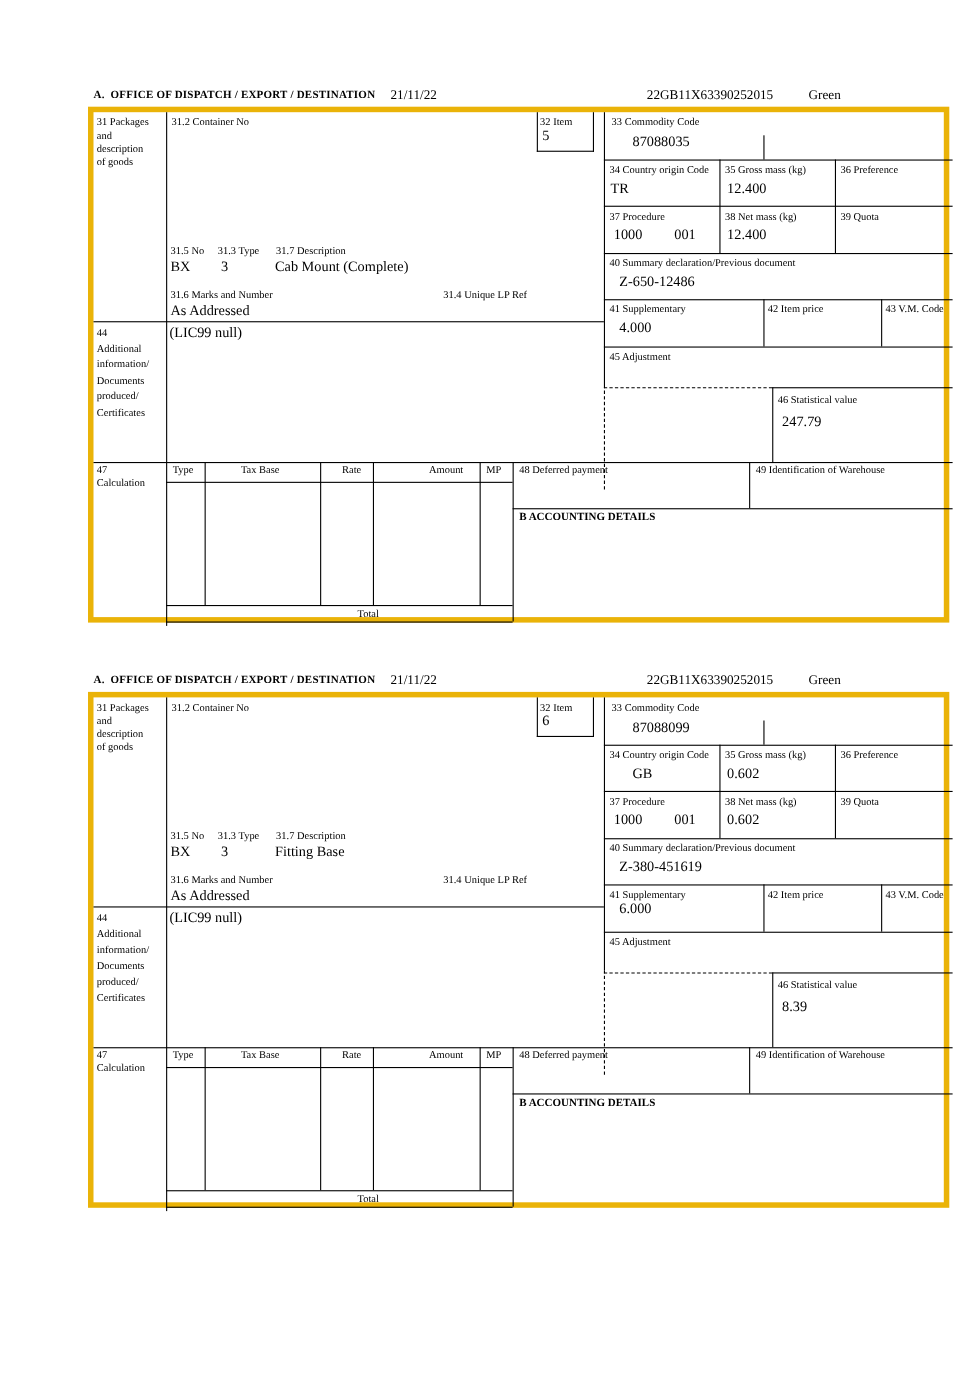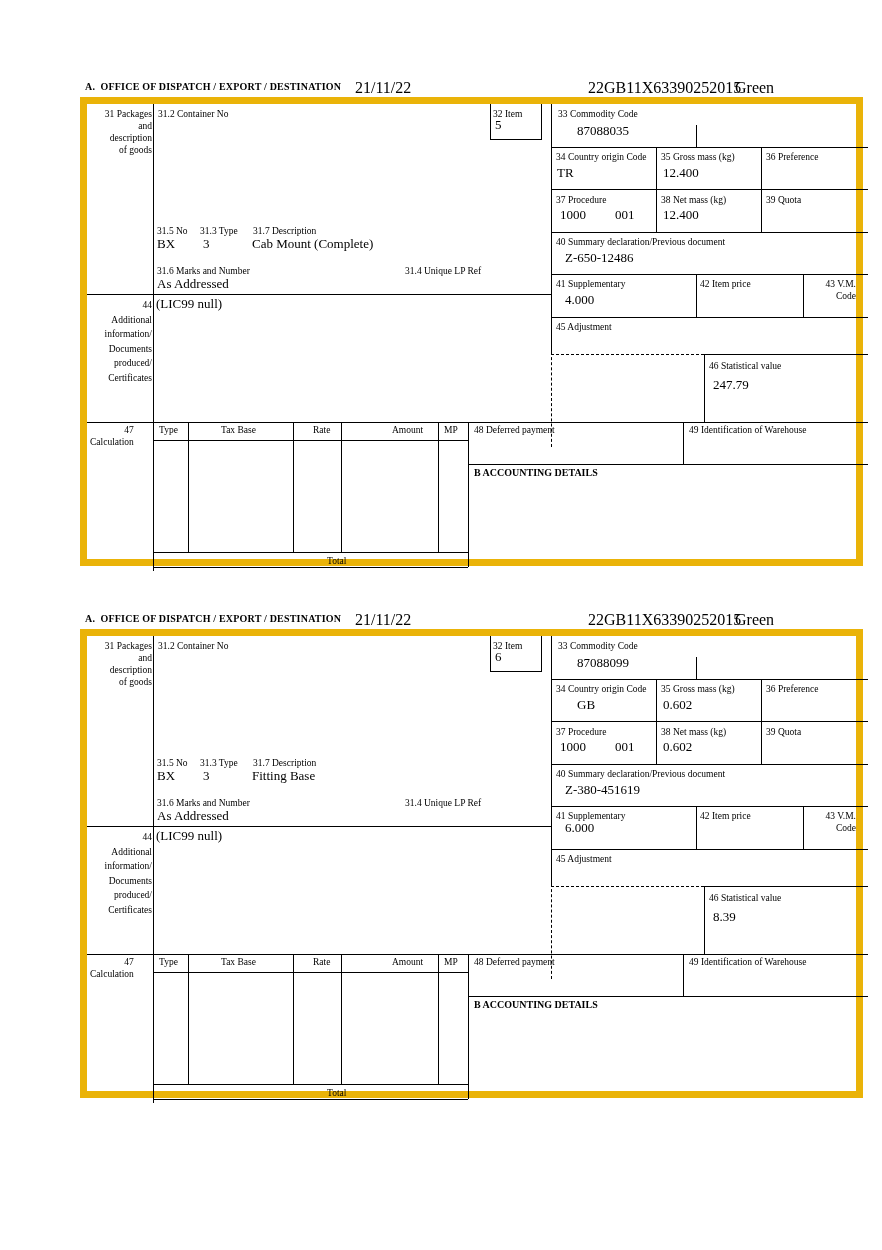--- a/index.html
+++ b/index.html
@@ -1,29 +1,29 @@
 <!DOCTYPE html>
 <html><head>
 <meta charset="utf-8">
 <style>
   * { margin:0; padding:0; box-sizing:border-box; }
   html,body { background:#fff; }
   body { font-family:"Liberation Serif","DejaVu Serif",serif; color:#000; }
-  .sheet { position:relative; width:882px; height:1250px; background:#fff; overflow:hidden;text-align:right; }
+  .sheet { position:relative; width:882px; height:1250px; background:#fff; overflow:hidden; }
   .block { position:absolute; left:80px; width:783px; height:487px; }
-  .box { position:absolute; left:0; top:18px; width:783px; height:469px; border:7px solid #eab308; }
+  .box { position:absolute; left:0; top:18px; width:783px; height:469px; border:5px solid #eab308; }
   .lbl { position:absolute; font-size:9.5px; line-height:12px; white-space:pre-line; }
   .lbl-tight { line-height:14.5px; }
   .val { position:absolute; font-size:13px; line-height:15px; white-space:nowrap; }
   .vl  { position:absolute; width:1px; background:#000; }
   .hl  { position:absolute; height:1px; background:#000; }
   .vld { position:absolute; width:0; border-left:1px dashed #000; }
   .hld { position:absolute; height:0; border-top:1px dashed #000; }
   .hdr-label { position:absolute; font-weight:bold; font-size:10px; letter-spacing:0.2px; white-space:pre; }
-  .hdr-val { position:absolute; font-size:16px; white-space:pre; }
+  .hdr-val { position:absolute; font-size:12px; white-space:pre; }
   .itembox { position:absolute; left:403px; top:0; width:52px; height:36px; border:1px solid #000; border-top:none; }
   .statbox { position:absolute; left:617px; top:250px; width:164px; height:68px; border-left:1px solid #000; border-top:1px solid #000; }
   .bold { font-weight:bold; }
 </style>
 </head>
 <body>
 
 <div class="sheet">
 
   <section class="block" style="top:79px">

